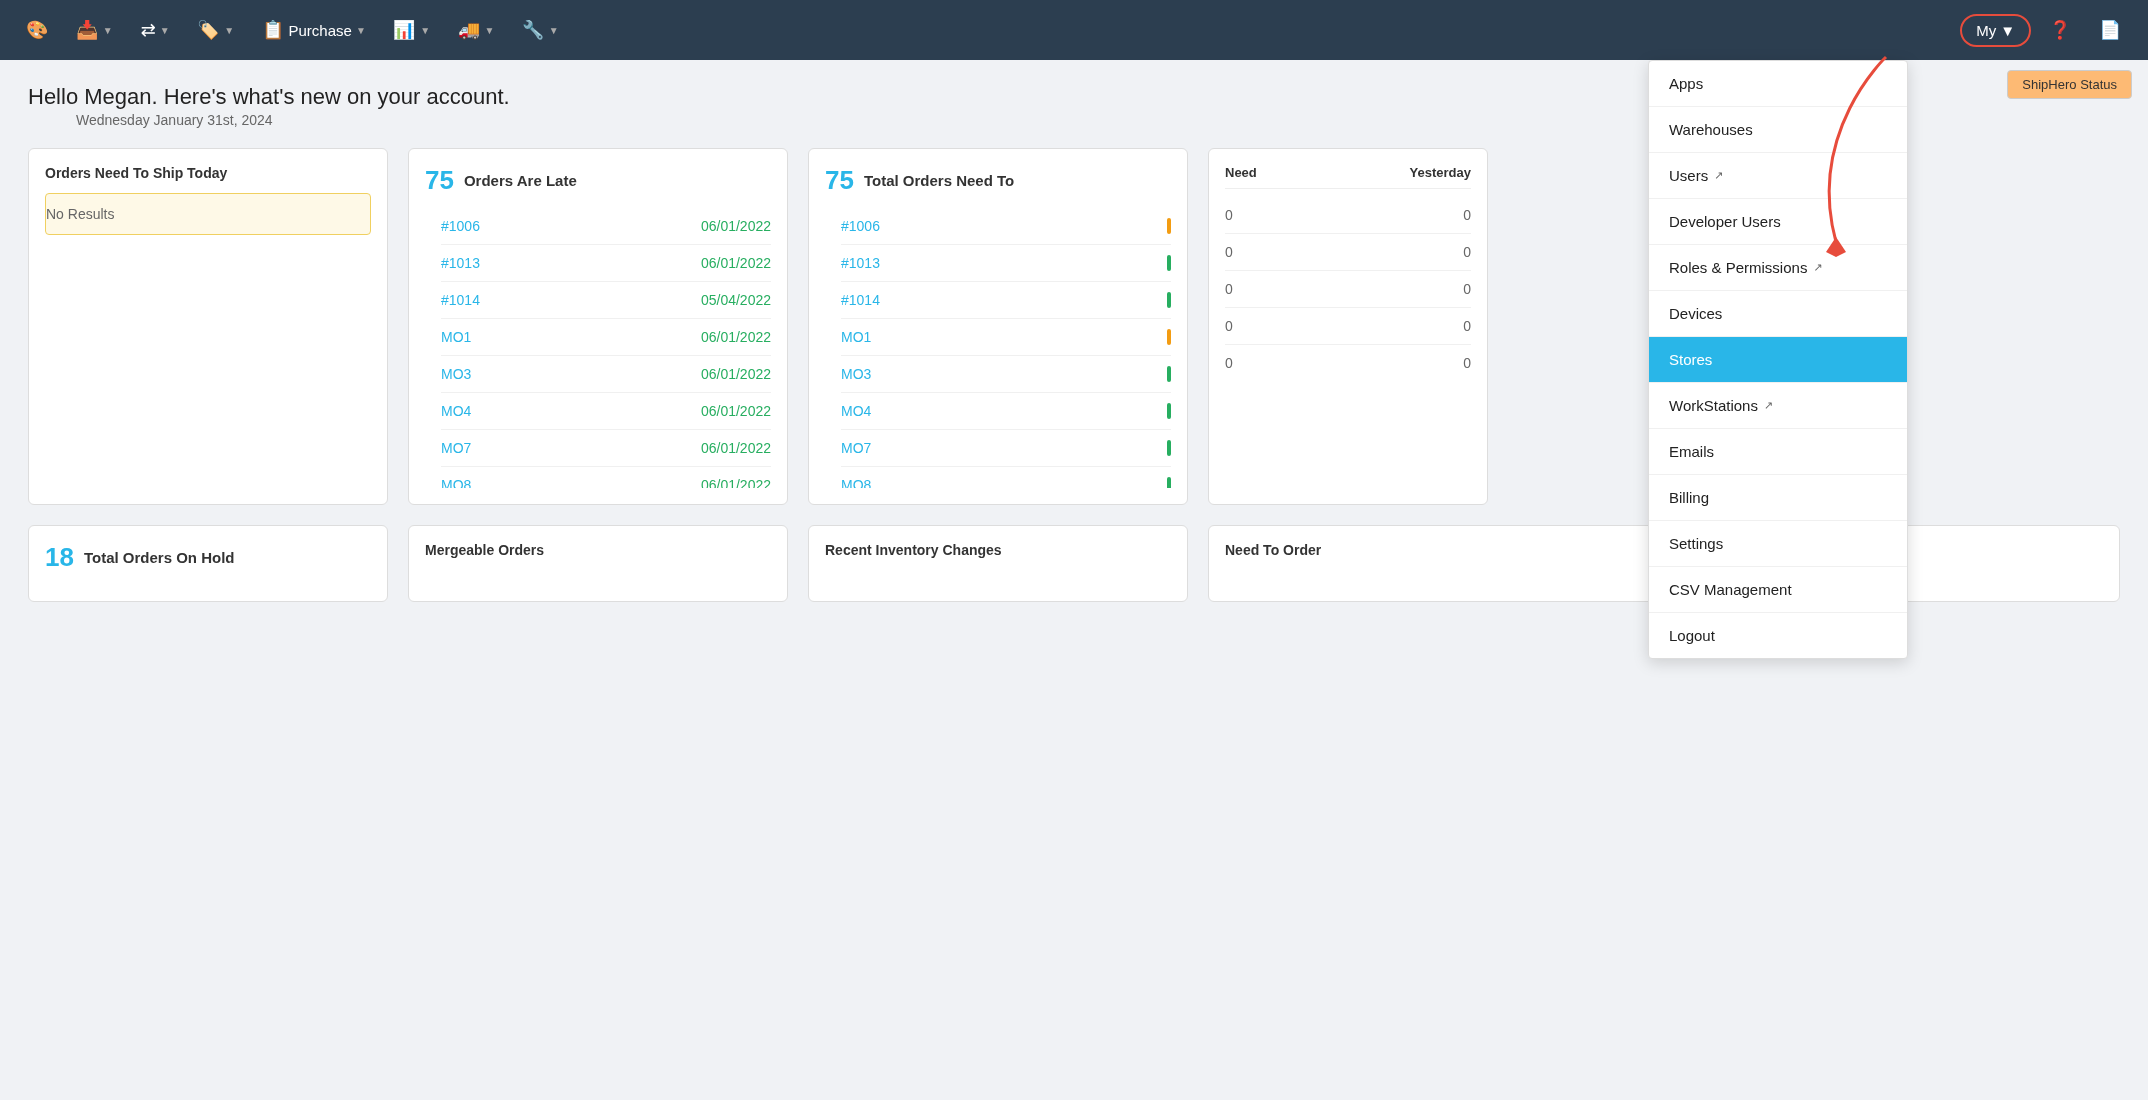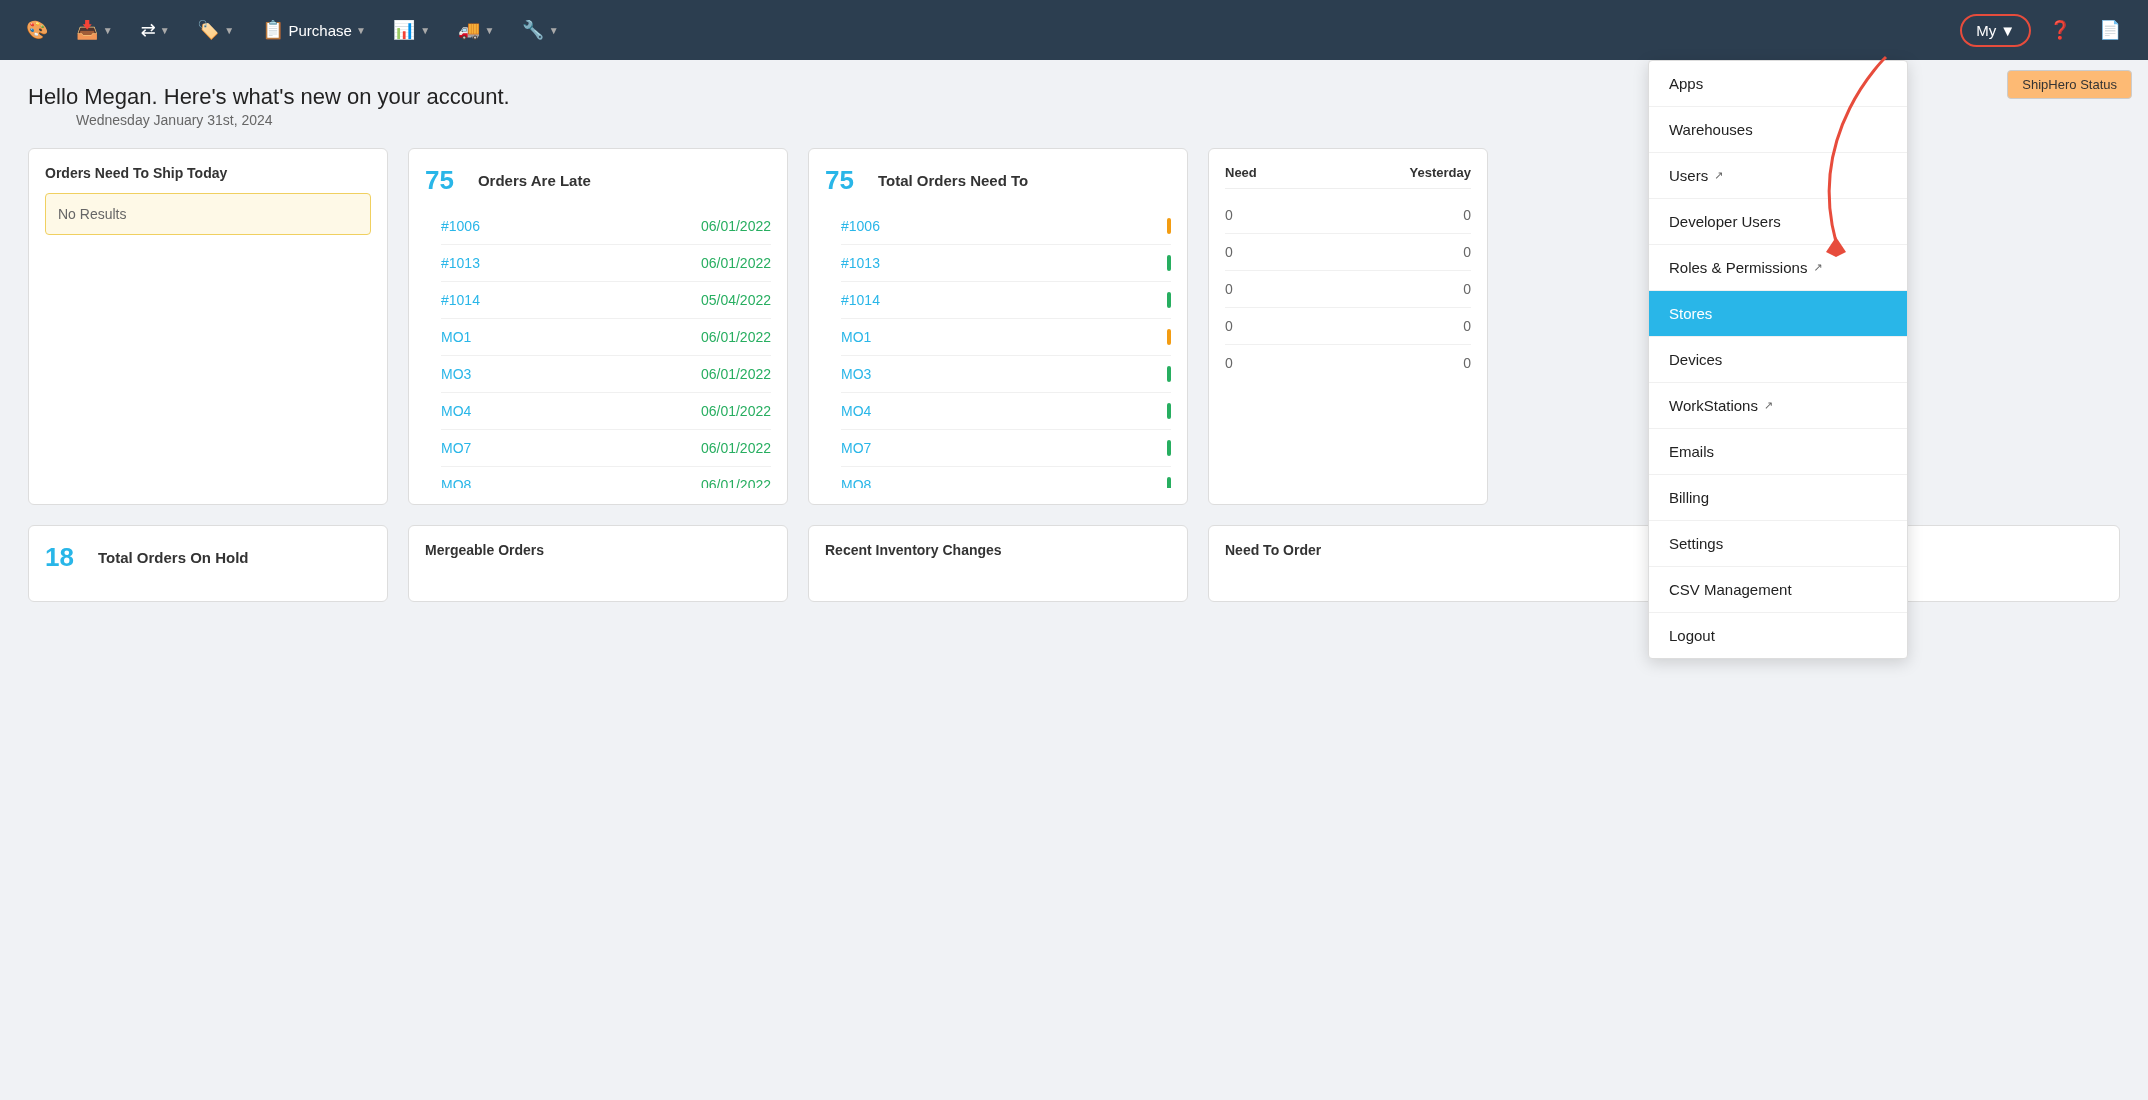--- a/index.html
+++ b/index.html
@@ -100,39 +100,39 @@
     .card-title {
       font-size: 14px;
       font-weight: 600;
       color: #333;
       margin-bottom: 12px;
     }
 
     .card-header-row {
       display: flex;
       align-items: center;
-      gap: 24px;
+      gap: 10px;
       margin-bottom: 12px;
     }
     .card-count {
       font-size: 26px;
       font-weight: 700;
       color: #29b6e8;
     }
     .card-subtitle {
       font-size: 15px;
       font-weight: 600;
       color: #333;
     }
 
     .no-results {
       background: #fef9e7;
       border: 1px solid #f0d060;
       border-radius: 4px;
-      padding: 12px 12px;
+      padding: 12px 0;
       color: #666;
       font-size: 14px;
     }
 
     .order-list { list-style: none; }
     .order-item {
       display: flex;
       justify-content: space-between;
       align-items: center;
       padding: 10px 0;
@@ -308,25 +308,25 @@
     <span>Users</span>
     <span class="ext-icon">↗</span>
   </div>
   <div class="dropdown-item">
     <span>Developer Users</span>
   </div>
   <div class="dropdown-item">
     <span>Roles &amp; Permissions</span>
     <span class="ext-icon">↗</span>
   </div>
+  <div class="dropdown-item">
+    <span>Devices</span>
+  </div>
   <div class="dropdown-item active">
     <span>Stores</span>
-  </div>
-  <div class="dropdown-item">
-    <span>Devices</span>
   </div>
   <div class="dropdown-item">
     <span>WorkStations</span>
     <span class="ext-icon">↗</span>
   </div>
   <div class="dropdown-item">
     <span>Emails</span>
   </div>
   <div class="dropdown-item">
     <span>Billing</span>

